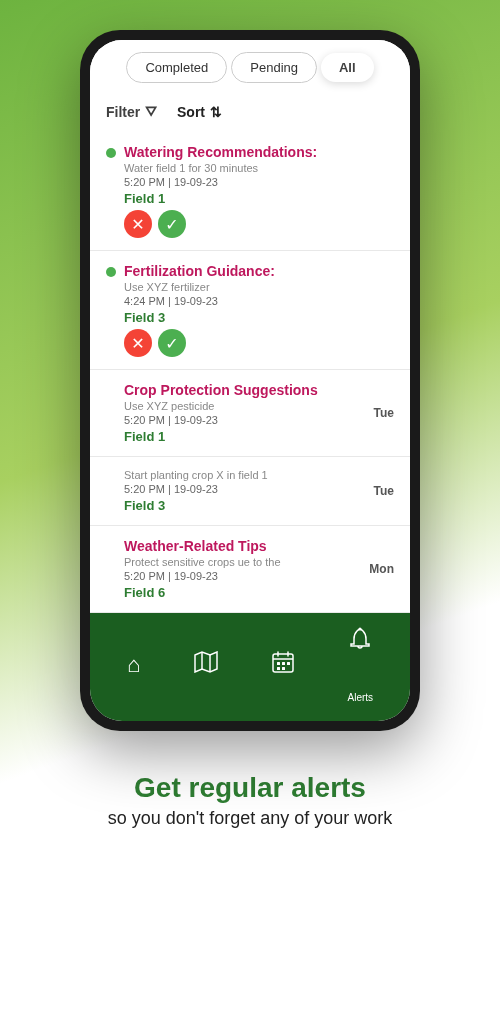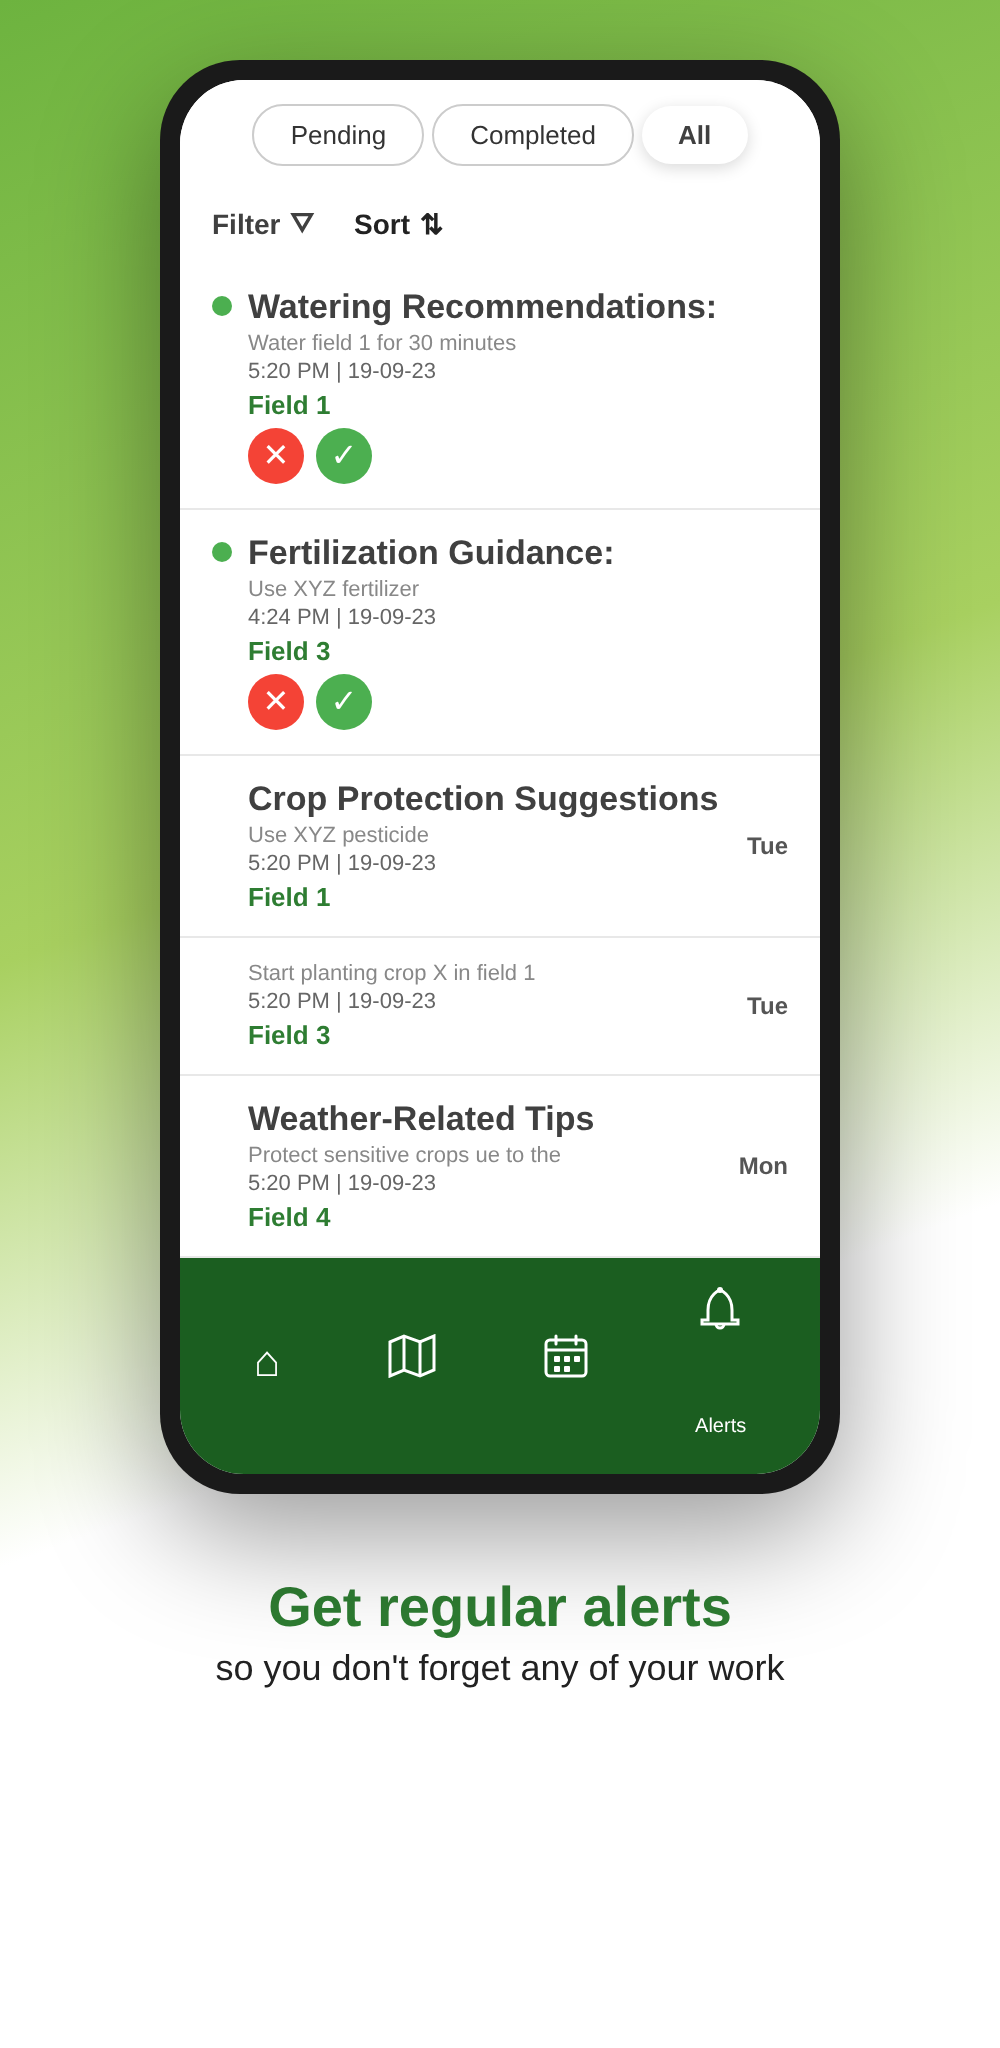--- a/index.html
+++ b/index.html
@@ -124,23 +124,23 @@
       background: #4caf50;
       margin-top: 4px;
       flex-shrink: 0;
     }
 
     .task-content {
       flex: 1;
     }
 
     .task-title {
-      font-size: 17px;
+      font-size: 14px;
       font-weight: 700;
-      color: #404040;
+      color: #be185d;
       margin-bottom: 2px;
     }
 
     .task-subtitle {
       font-size: 11px;
       color: #888;
       margin-bottom: 2px;
     }
 
     .task-time {
@@ -237,22 +237,22 @@
       line-height: 1.5;
     }
   </style>
 </head>
 <body>
 
 <div class="phone-shell">
   <div class="phone-screen">
 
     <div class="tab-bar">
+      <button class="tab-btn outlined">Completed</button>
       <button class="tab-btn outlined">Pending</button>
-      <button class="tab-btn outlined">Completed</button>
       <button class="tab-btn active">All</button>
     </div>
 
     <div class="filter-row">
       <div class="filter-label">
         <span>Filter</span>
         <span style="font-size:14px;">⛛</span>
       </div>
       <div class="sort-label">
         <span>Sort</span>
@@ -329,21 +329,21 @@
       </div>
     </div>
         <div class="task-item">
       <div class="task-item-inner">
         <div class="task-left">
           <div style="width:10px;flex-shrink:0;"></div>
           <div class="task-content">
             <div class="task-title">Weather-Related Tips</div>
             <div class="task-subtitle">Protect sensitive crops ue to the</div>
             <div class="task-time">5:20 PM | 19-09-23</div>
-            <div class="task-field">Field 4</div>
+            <div class="task-field">Field 6</div>
 
           </div>
         </div>
         <div class="task-day">Mon</div>
       </div>
     </div>
       </div>
 
     <div class="bottom-nav">
       <div class="nav-item">

